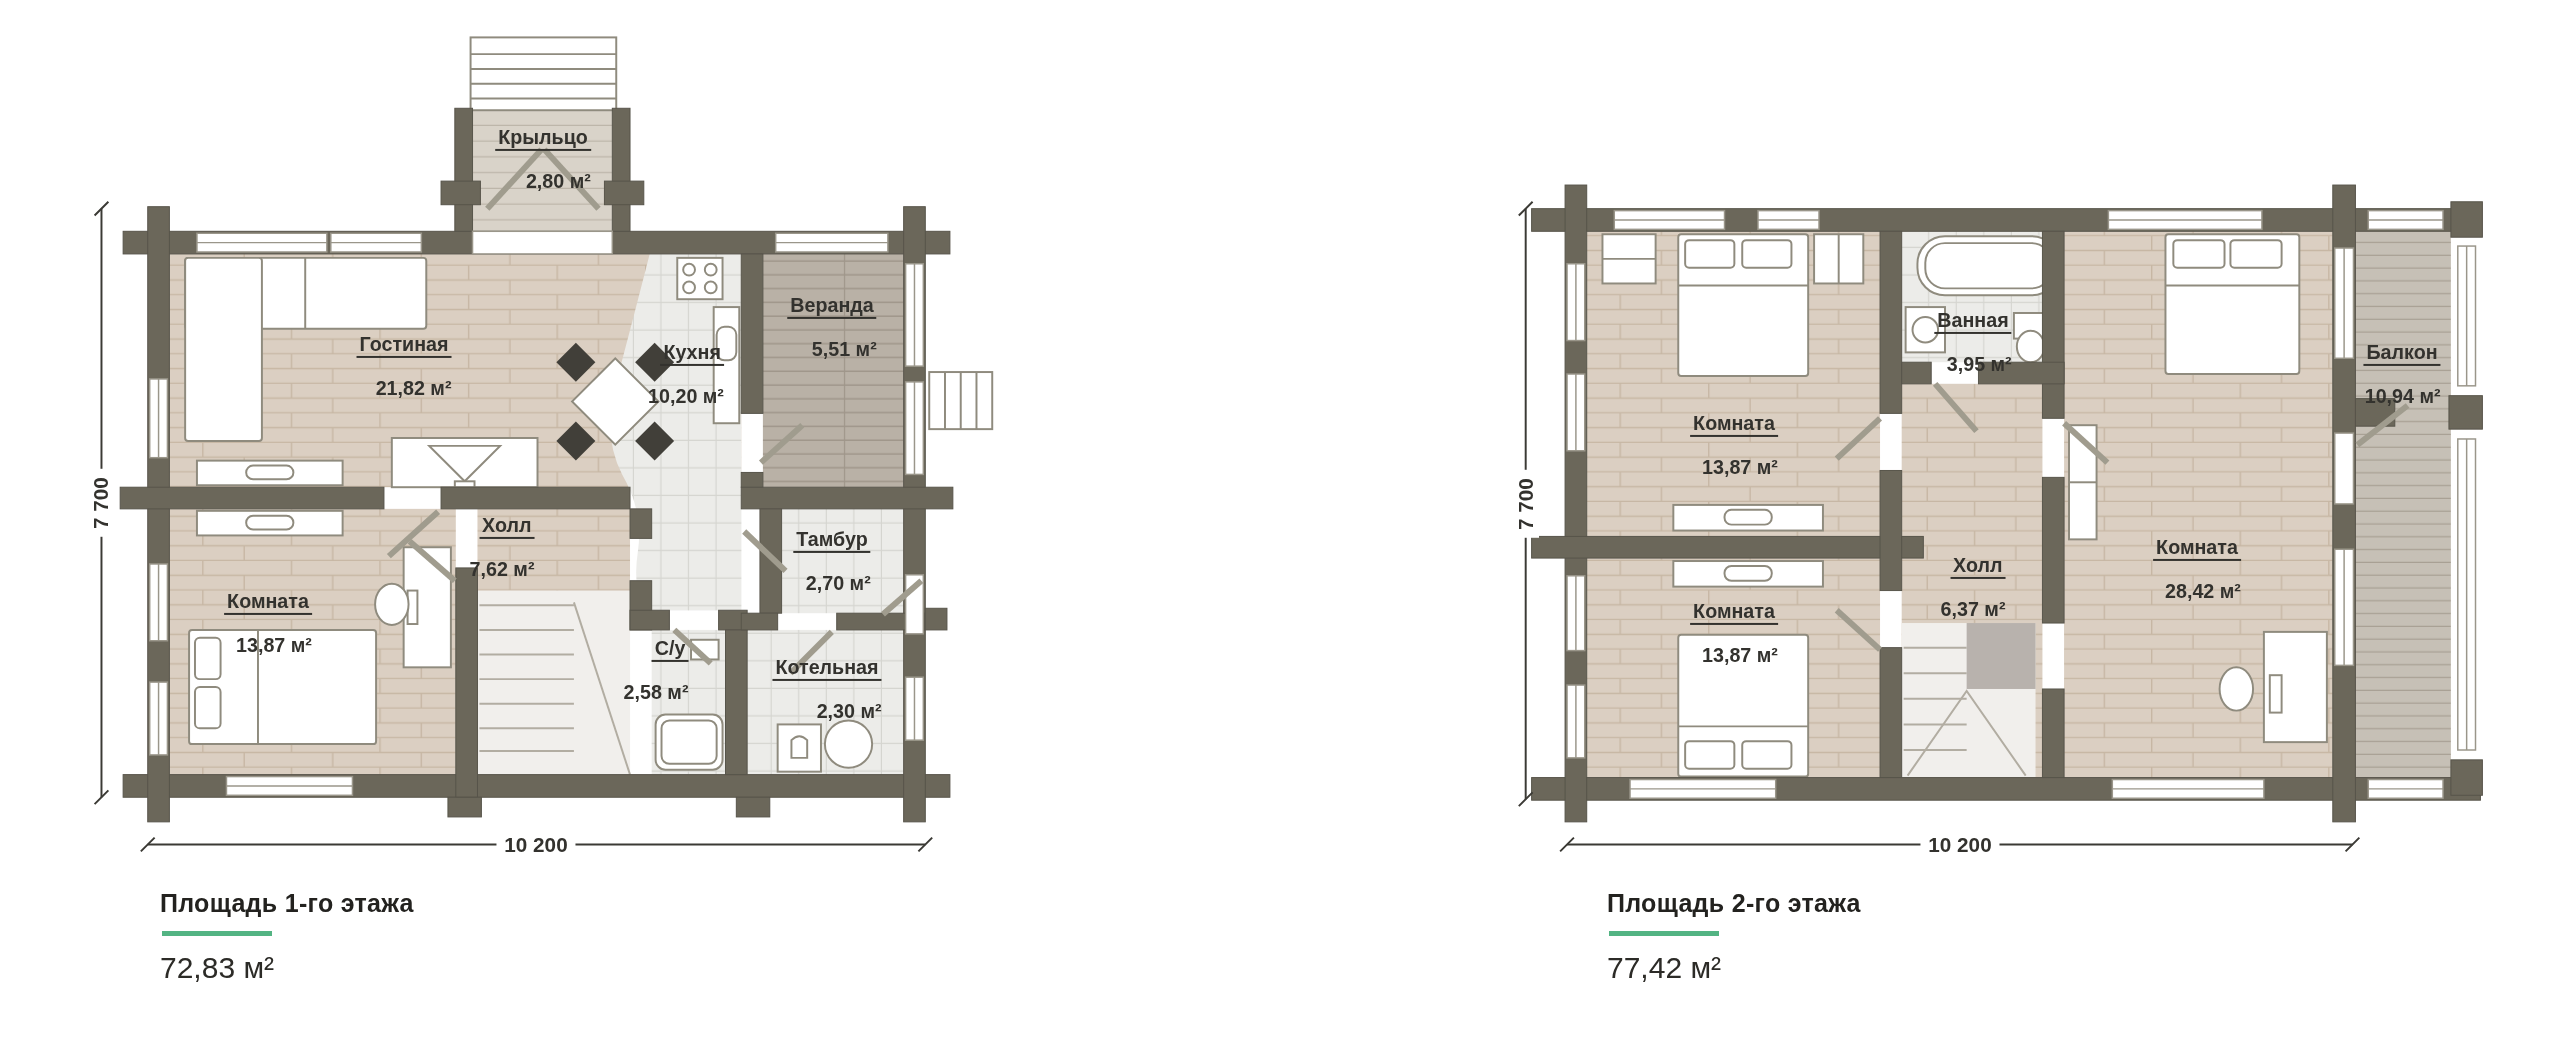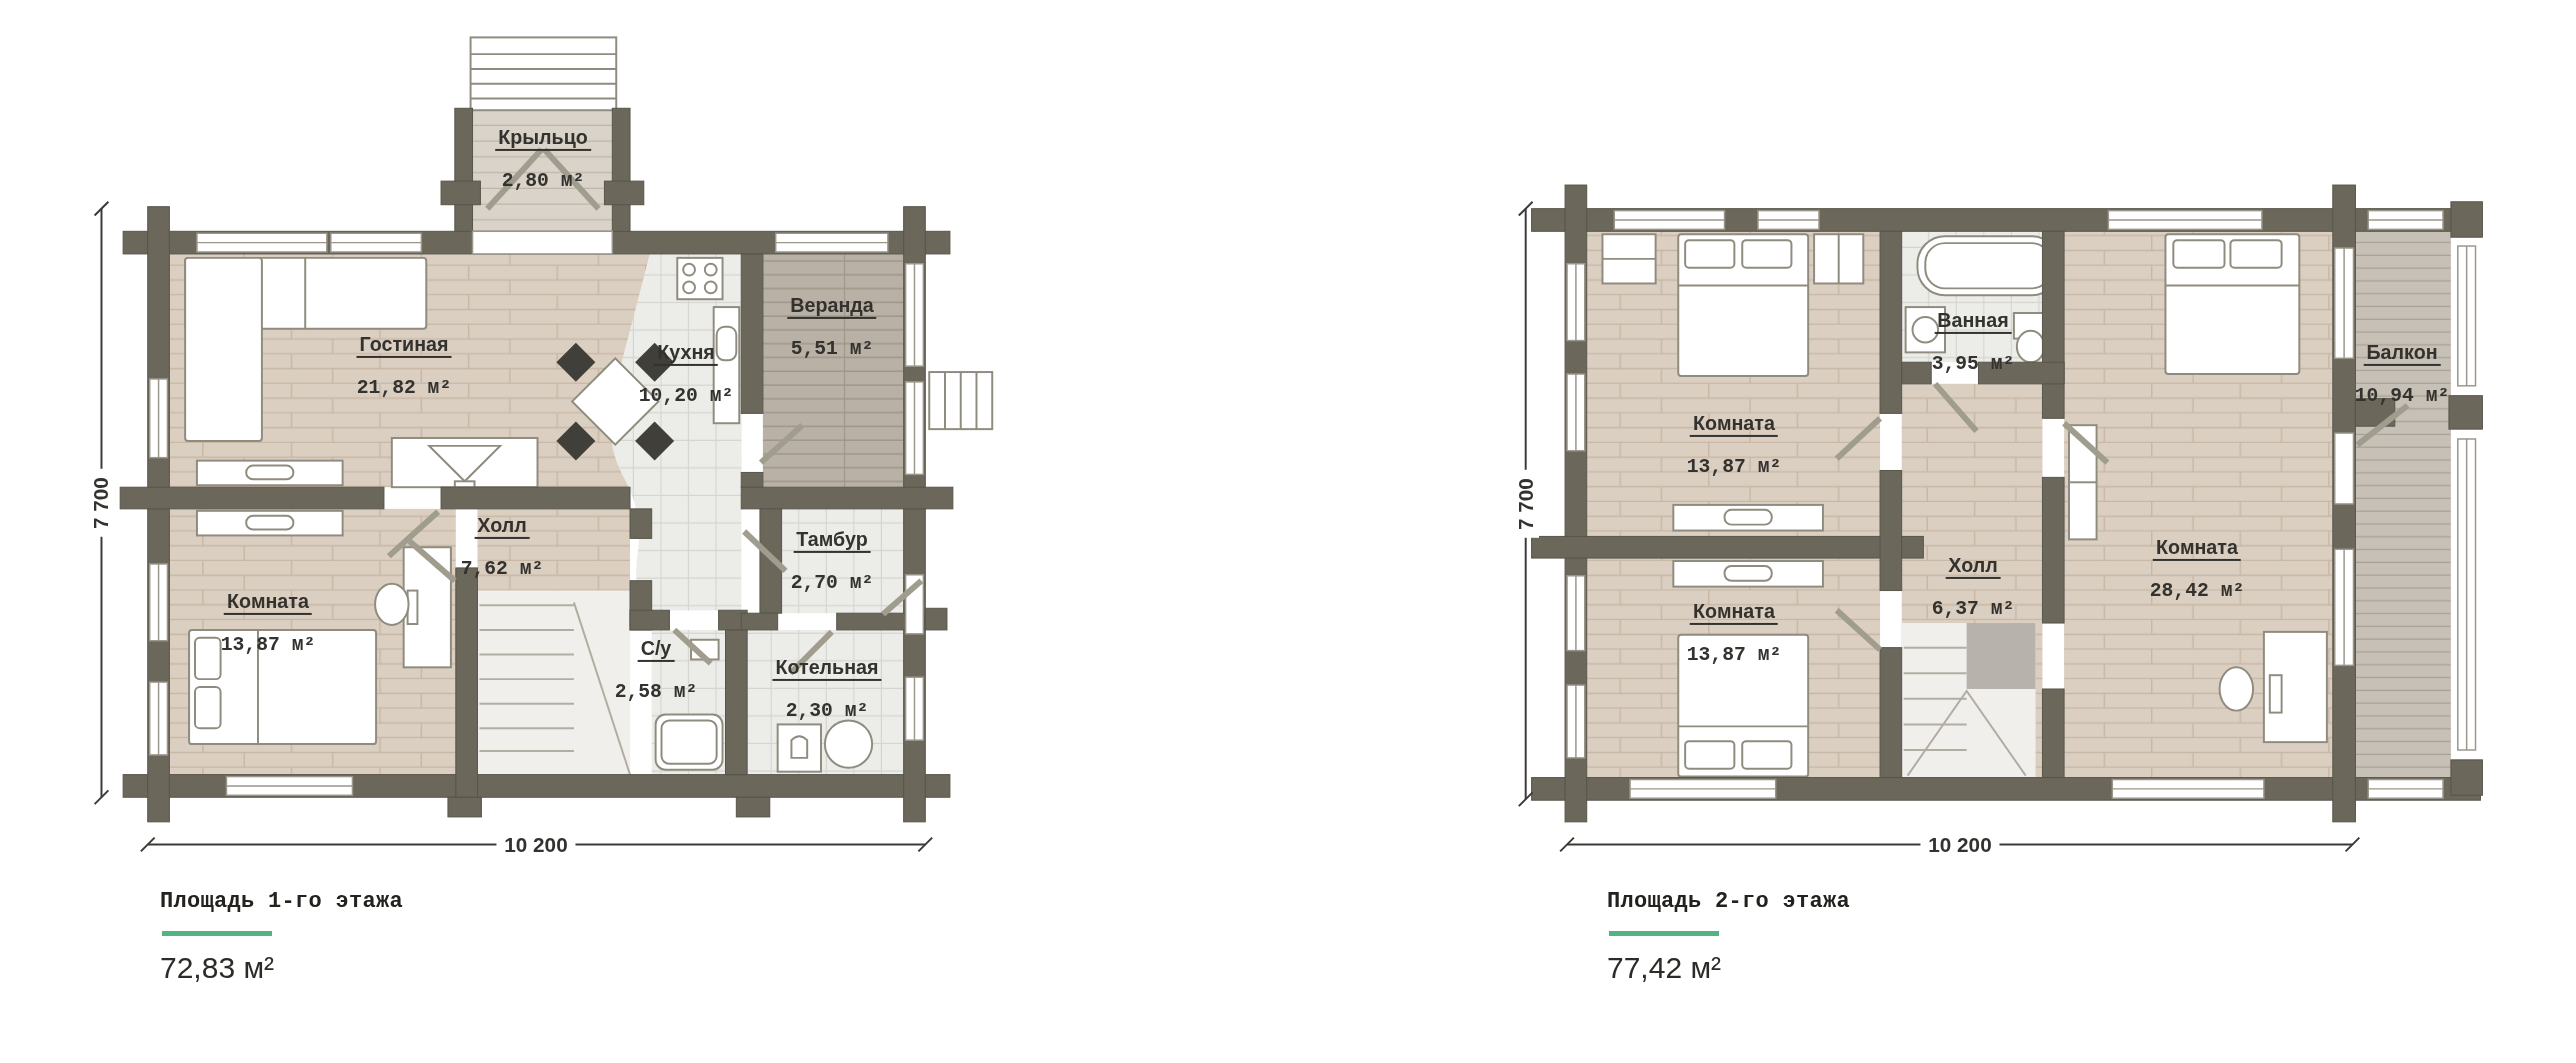--- a/index.html
+++ b/index.html
@@ -1,26 +1,26 @@
 <!DOCTYPE html>
 <html><head>
 <meta charset="utf-8">
 <style>
   html,body{margin:0;padding:0;background:#ffffff;}
   .stage{position:relative;width:2576px;height:1063px;background:#ffffff;overflow:hidden;
          font-family:"Liberation Sans", sans-serif;color:#33322e;}
   .stage svg{position:absolute;left:0;top:0;}
-  .room-label{position:absolute;transform:translate(-50%,-50%);text-align:center;
+  .room-label{position:absolute;transform:translate(-50%,-50%);text-align:right;
               font-weight:700;font-size:19.7px;line-height:1.12;white-space:nowrap;color:#33322e;z-index:5;}
   .room-label .room-name{display:inline-block;border-bottom:2px solid #33322e;padding:0 3px 1px 3px;}
-  .room-label .room-area{margin-top:19px;font-family:Liberation Mono, monospace;}
+  .room-label .room-area{margin-top:19px;}
   .dim-label{position:absolute;transform:translate(-50%,-50%);font-weight:700;font-size:20.7px;
              color:#33322e;background:#ffffff;padding:1px 7.9px;white-space:nowrap;z-index:5;}
   .dim-label.vertical{transform:translate(-50%,-50%) rotate(-90deg);}
-  .plan-title{position:absolute;font-weight:800;font-size:22px;letter-spacing:0.3px;color:#23221f;z-index:5;font-family:Liberation Mono, monospace;}
+  .plan-title{position:absolute;font-weight:800;font-size:25px;letter-spacing:0.3px;color:#23221f;z-index:5;}
   .title-underline{position:absolute;height:4.9px;background:#53b483;z-index:5;}
   .plan-area-value{position:absolute;font-weight:400;font-size:30px;color:#2c2b27;z-index:5;}
 </style>
 </head>
 <body>
 
 <div class="stage">
 
 <svg width="2576" height="1063" viewBox="0 0 2617 1080">
   <defs>

